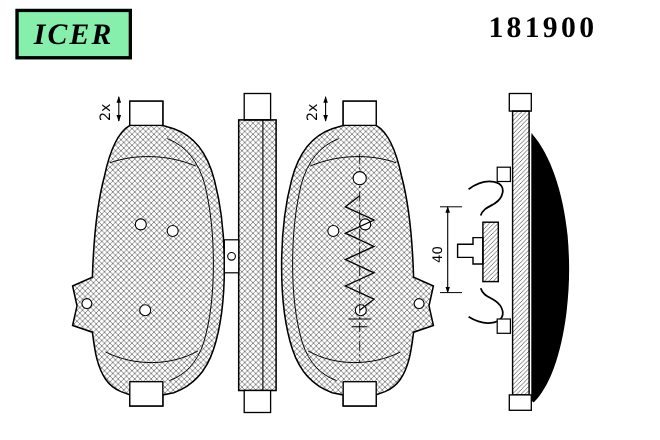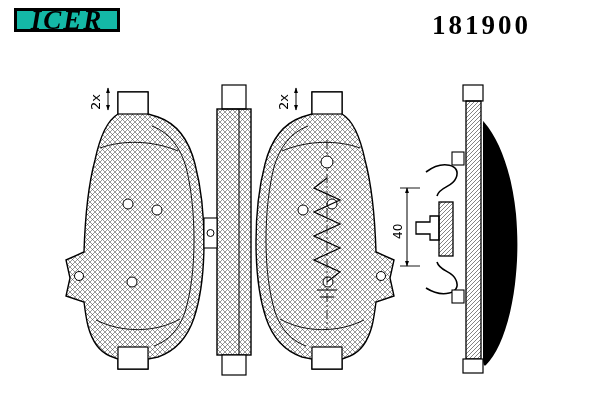--- a/index.html
+++ b/index.html
@@ -1,31 +1,31 @@
 <!DOCTYPE html>
 <html><head>
 <meta charset="utf-8">
 <style>
   html,body{margin:0;padding:0;background:#fff;}
   .page{
     position:relative;width:600px;height:400px;background:#ffffff;overflow:hidden;
     font-family:"Liberation Sans",sans-serif;
   }
   .logo-box{
-    position:absolute;left:14px;top:8px;width:106px;height:24px;
+    position:absolute;left:14px;top:8px;width:106px;height:46px;
     border:3px solid #000;box-sizing:border-box;
-    display:flex;align-items:center;justify-content:center;background:#14b8a6;
+    display:flex;align-items:center;justify-content:center;background:#86efac;
   }
   .logo-box span{
     font-family:"Liberation Serif",serif;
     font-weight:700;font-style:italic;font-size:27px;letter-spacing:2px;color:#000;
     line-height:1;
   }
   .part-number{
-    position:absolute;left:432px;top:10px;
+    position:absolute;left:444px;top:10px;
     font-family:"Liberation Serif",serif;font-weight:700;font-size:27px;
     letter-spacing:3px;color:#000;
   }
   svg.drawing{position:absolute;left:0;top:52px;}
   svg text{font-family:"DejaVu Sans",sans-serif;fill:#000;stroke:none;}
 </style>
 </head>
 <body>
 
 <div class="page">

